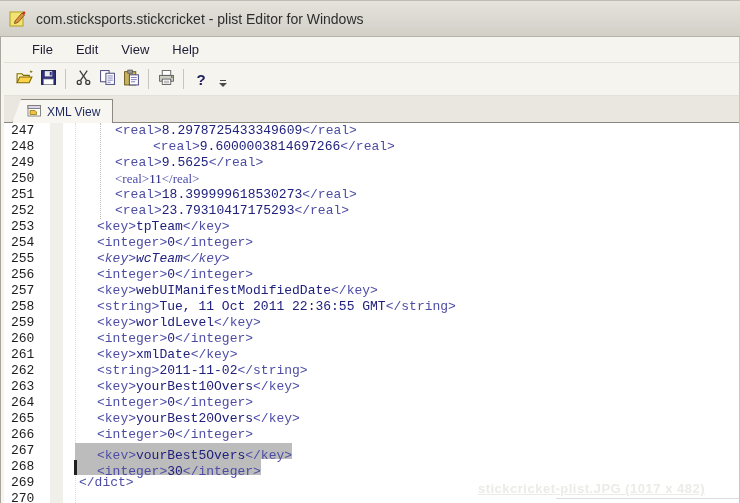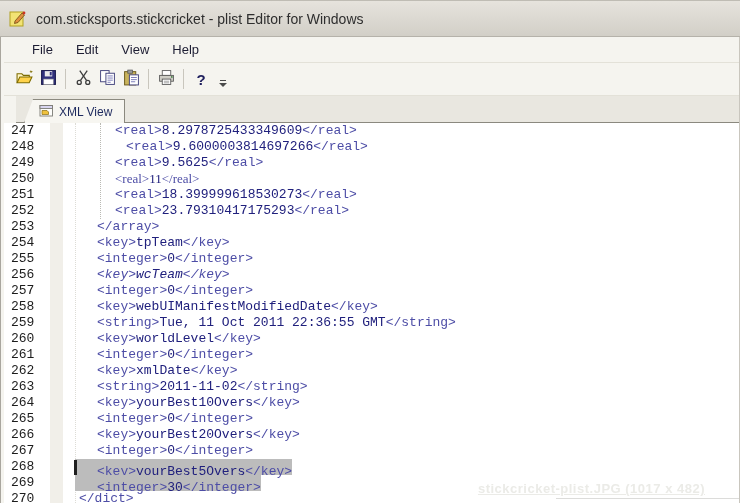--- a/index.html
+++ b/index.html
@@ -33,21 +33,21 @@
   .tsep { width:1px; height:20px; background:#c9c6bd; margin:0 5px; }
   .helpmark { font-size:15px; font-weight:bold; color:#20205e; }
   .overflow { display:inline-flex; flex-direction:column; align-items:center;
               margin-left:6px; margin-top:8px; }
   .overflow .bar { width:6px; height:1px; background:#4a4a4a; margin-bottom:2px; }
   .overflow .tri { width:0; height:0; border-left:4px solid transparent;
                    border-right:4px solid transparent; border-top:4px solid #4a4a4a; }
 
   
   .tabbar { height:27px; background:#e9e7e0; position:relative;
-            border-bottom:1px solid #8b897f; display:flex; align-items:flex-end;margin-left:12px; }
+            border-bottom:1px solid #8b897f; display:flex; align-items:flex-end; }
   .tab { height:24px; margin-left:8px; padding:4px 12px 3px 14px;
          display:inline-flex; align-items:center; gap:5px;
          background:#f7f6f1; border:1px solid #8b897f; border-bottom:none;
          clip-path:polygon(9px 0, 100% 0, 100% 100%, 0 100%);
          position:relative; top:1px; }
   .tab-label { font-size:12px; color:#1e2a5e; }
   .tab svg { width:15px; height:13px; }
 
   
   .editor { position:relative; height:380px; background:#fff; overflow:hidden;
@@ -207,26 +207,25 @@
           <div class="ln">264</div>
           <div class="ln">265</div>
           <div class="ln">266</div>
           <div class="ln">267</div>
           <div class="ln">268</div>
           <div class="ln">269</div>
           <div class="ln">270</div>
         </div>
       <div class="code" id="code">
           <div class="row" style="padding-left: 65px;"><span><span class="tag">&lt;real&gt;</span><span class="val">8.2978725433349609</span><span class="tag">&lt;/real&gt;</span></span></div>
-          <div class="row" style="padding-left: 76px;"><span><span class="tag">&lt;real&gt;</span><span class="val">9.6000003814697266</span><span class="tag">&lt;/real&gt;</span></span></div>
+          <div class="row" style="padding-left: 103px;"><span><span class="tag">&lt;real&gt;</span><span class="val">9.6000003814697266</span><span class="tag">&lt;/real&gt;</span></span></div>
           <div class="row" style="padding-left: 65px;"><span><span class="tag">&lt;real&gt;</span><span class="val">9.5625</span><span class="tag">&lt;/real&gt;</span></span></div>
           <div class="row" style="padding-left: 65px; font-family: Liberation Serif, serif;"><span><span class="tag">&lt;real&gt;</span><span class="val">11</span><span class="tag">&lt;/real&gt;</span></span></div>
           <div class="row" style="padding-left: 65px;"><span><span class="tag">&lt;real&gt;</span><span class="val">18.399999618530273</span><span class="tag">&lt;/real&gt;</span></span></div>
           <div class="row" style="padding-left: 65px;"><span><span class="tag">&lt;real&gt;</span><span class="val">23.79310417175293</span><span class="tag">&lt;/real&gt;</span></span></div>
-          <div class="row" style="padding-left: 47px;"><span><span class="tag">&lt;/array&gt;</span></span></div>
           <div class="row" style="padding-left: 47px;"><span><span class="tag">&lt;key&gt;</span><span class="val">tpTeam</span><span class="tag">&lt;/key&gt;</span></span></div>
           <div class="row" style="padding-left: 47px;"><span><span class="tag">&lt;integer&gt;</span><span class="val">0</span><span class="tag">&lt;/integer&gt;</span></span></div>
           <div class="row" style="padding-left: 47px; font-style: italic;"><span><span class="tag">&lt;key&gt;</span><span class="val">wcTeam</span><span class="tag">&lt;/key&gt;</span></span></div>
           <div class="row" style="padding-left: 47px;"><span><span class="tag">&lt;integer&gt;</span><span class="val">0</span><span class="tag">&lt;/integer&gt;</span></span></div>
           <div class="row" style="padding-left: 47px;"><span><span class="tag">&lt;key&gt;</span><span class="val">webUIManifestModifiedDate</span><span class="tag">&lt;/key&gt;</span></span></div>
           <div class="row" style="padding-left: 47px;"><span><span class="tag">&lt;string&gt;</span><span class="val">Tue, 11 Oct 2011 22:36:55 GMT</span><span class="tag">&lt;/string&gt;</span></span></div>
           <div class="row" style="padding-left: 47px;"><span><span class="tag">&lt;key&gt;</span><span class="val">worldLevel</span><span class="tag">&lt;/key&gt;</span></span></div>
           <div class="row" style="padding-left: 47px;"><span><span class="tag">&lt;integer&gt;</span><span class="val">0</span><span class="tag">&lt;/integer&gt;</span></span></div>
           <div class="row" style="padding-left: 47px;"><span><span class="tag">&lt;key&gt;</span><span class="val">xmlDate</span><span class="tag">&lt;/key&gt;</span></span></div>
           <div class="row" style="padding-left: 47px;"><span><span class="tag">&lt;string&gt;</span><span class="val">2011-11-02</span><span class="tag">&lt;/string&gt;</span></span></div>

